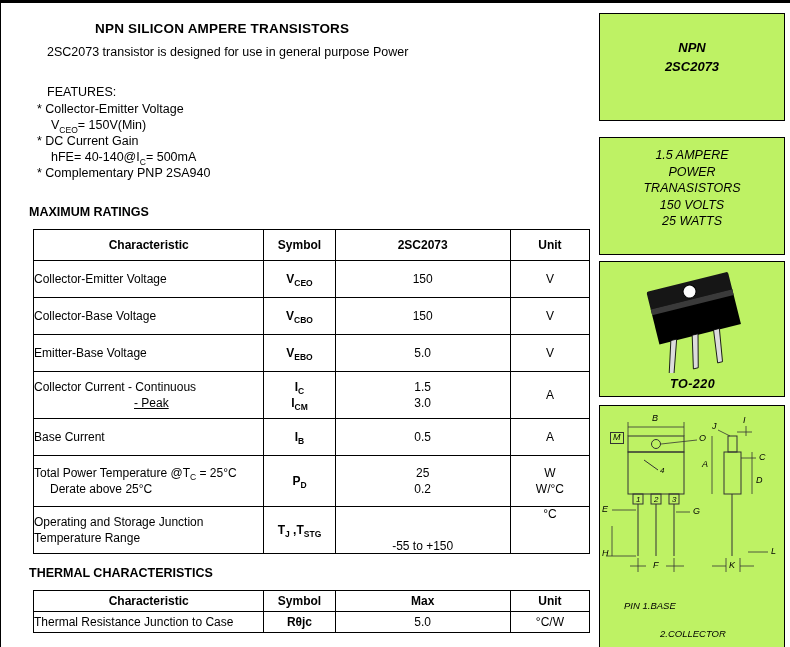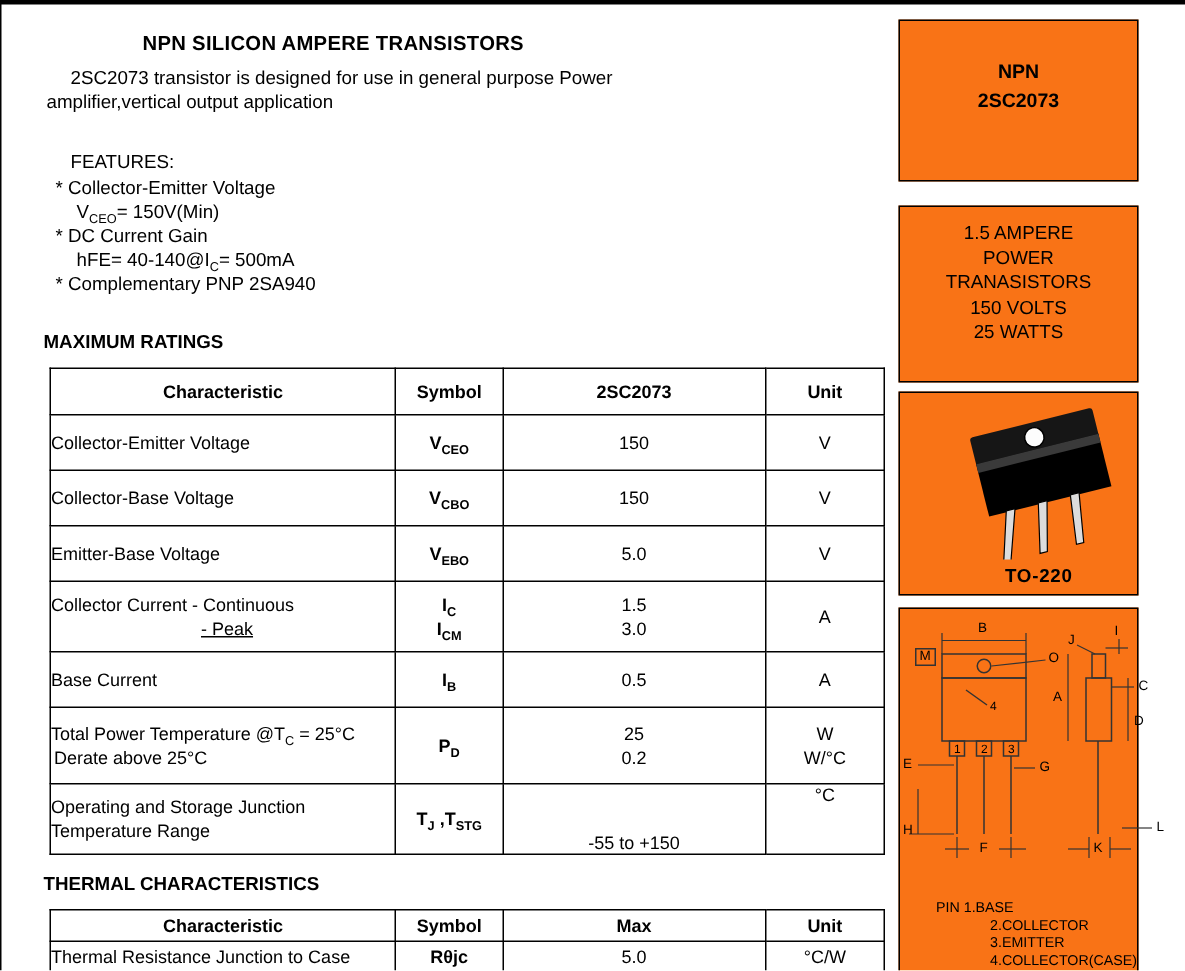--- a/index.html
+++ b/index.html
@@ -24,59 +24,58 @@
   table.ds th, table.ds td { border:1px solid #000; padding:0; }
   table.ds th { font-weight:bold; text-align:center; height:30px; font-size:12px; }
   td.char { text-align:left; padding:2px 4px 2px 6px; }
   td.sym { text-align:center; font-weight:bold; }
   td.val, td.unit { text-align:center; }
   tr.r1 td, tr.r2 td, tr.r3 td, tr.r5 td { height:36px; }
   tr.r4 td { height:46px; }
   tr.r6 td { height:50px; }
   tr.r7 td { height:46px; }
   .peak { margin-left:100px;text-decoration:underline; }
-  .derate { margin-left:2px; }
+  .derate { margin-left:16px; }
   .two-line div { line-height:16px; }
   td.r7-val { vertical-align:bottom; padding-bottom:9px; }
   td.r7-unit { vertical-align:top; padding-top:3px; }
   table.thermal th { height:20px; }
   table.thermal td { height:20px; }
 
   
-  .sidebox { position:absolute; left:598px; width:160px; border:1px solid #000; background:#f97316; box-sizing:border-box; }
+  .sidebox { position:absolute; left:598px; width:186px; border:1px solid #000; background:#bef264; box-sizing:border-box;font-style:italic; }
   .box1 { top:10px; height:108px; text-align:center; }
   .box1 .l1 { margin-top:26px; font-weight:bold; font-size:13px; }
   .box1 .l2 { margin-top:4px; font-weight:bold; font-size:13px; }
   .box2 { top:134px; height:118px; text-align:center; }
   .box2 .sline { font-size:12.5px; line-height:16.5px; }
   .box2 .sline:first-child { margin-top:9px; }
   .box3 { top:258px; height:136px; }
   .pkg-svg { position:absolute; left:16px; top:6px; }
   .pkg-label { position:absolute; left:70px; top:115px; font-weight:bold; font-size:12.5px; letter-spacing:.5px; }
   .box4 { top:402px; height:256px; }
   .dims-wrap { position:absolute; left:0; top:0; width:186px; height:190px; }
   .dims-svg { position:absolute; left:0; top:0; }
   .dim { position:absolute; font-size:9px; line-height:9px; }
   .dim.boxed { border:1px solid #333; padding:0 2px 1px 2px; }
   .pinno { position:absolute; font-size:8px; line-height:8px; }
   .pin-notes { position:absolute; left:0; top:194px; width:186px; font-size:9.5px; line-height:11.5px; }
   .pin-notes .n0 { margin-left:24px; }
-  .pin-notes .nx { margin-left:60px; }
+  .pin-notes .nx { margin-left:60px;margin-top:16px; }
 </style>
 </head>
 <body>
 
 <div class="page">
 
   <div class="main">
 
     <div class="title">NPN SILICON AMPERE TRANSISTORS</div>
 
     <div class="desc1">2SC2073  transistor is designed for use in general  purpose Power</div>
-    <div class="desc2">amplifier,vertical output application</div>
 
     <div class="features-heading">FEATURES:</div>
     <div class="feat">* Collector-Emitter Voltage</div>
     <div class="feat indent"><span>V</span><sub>CEO</sub><span>= 150V(Min)</span></div>
     <div class="feat">* DC Current Gain</div>
     <div class="feat indent"><span>hFE= 40-140@I</span><sub>C</sub><span>= 500mA</span></div>
     <div class="feat">* Complementary  PNP  2SA940</div>
 
     <div class="section-heading">MAXIMUM RATINGS</div>
 

